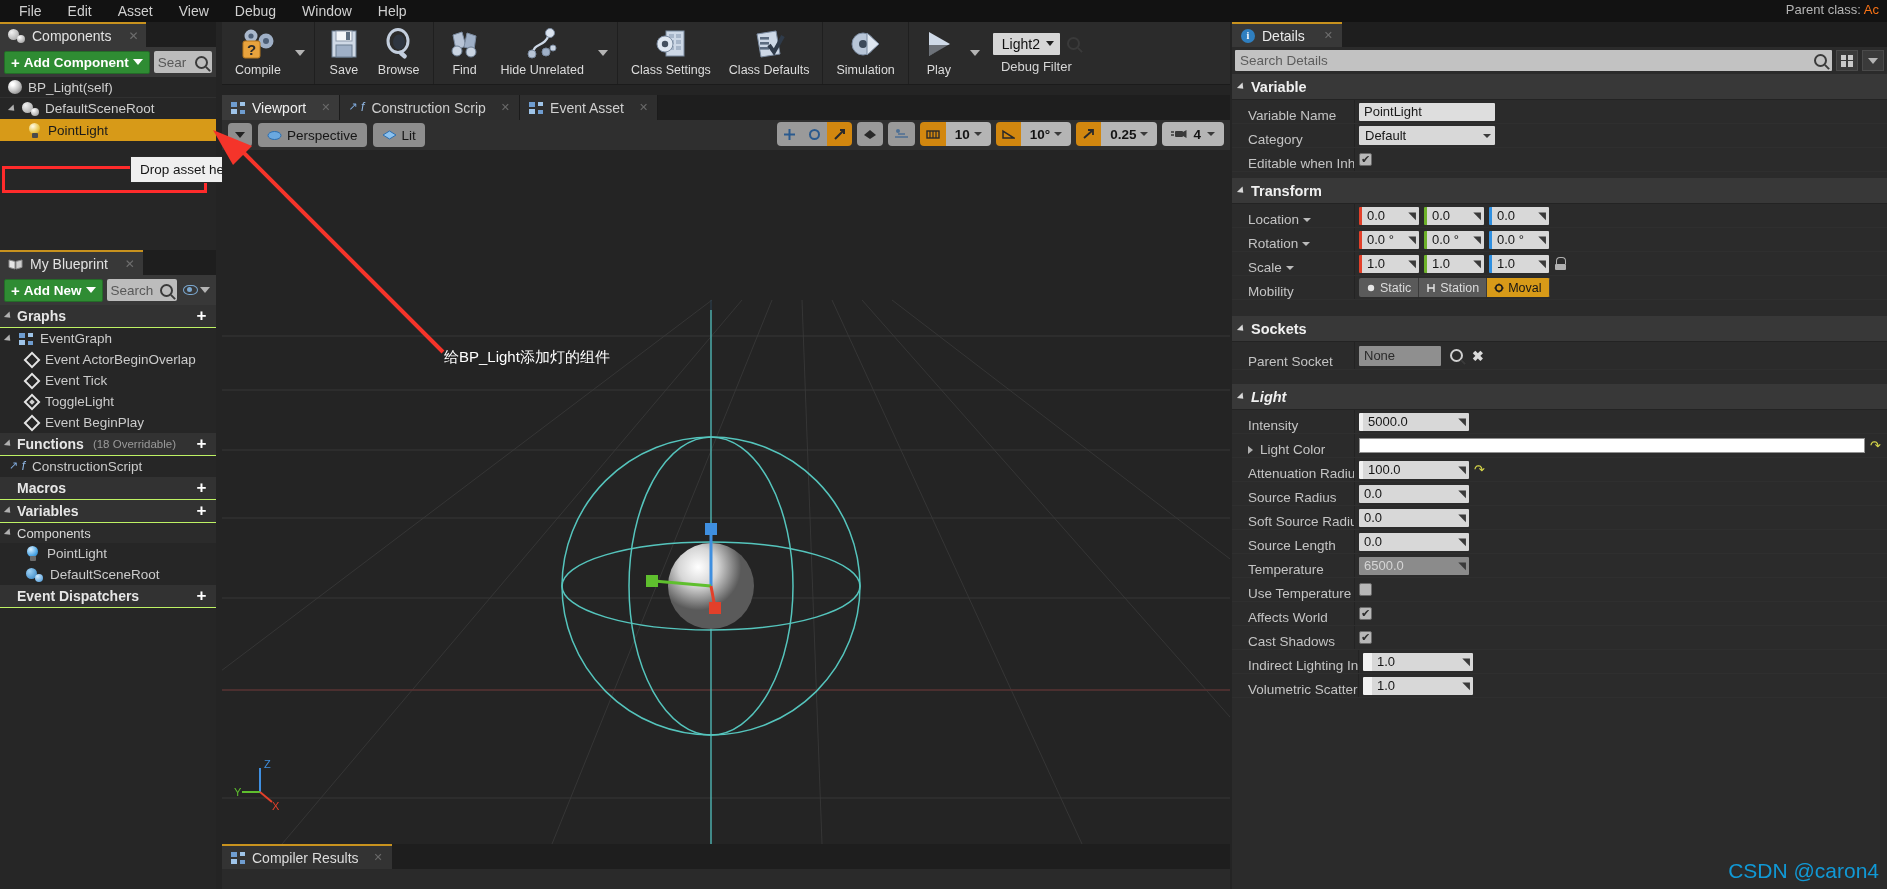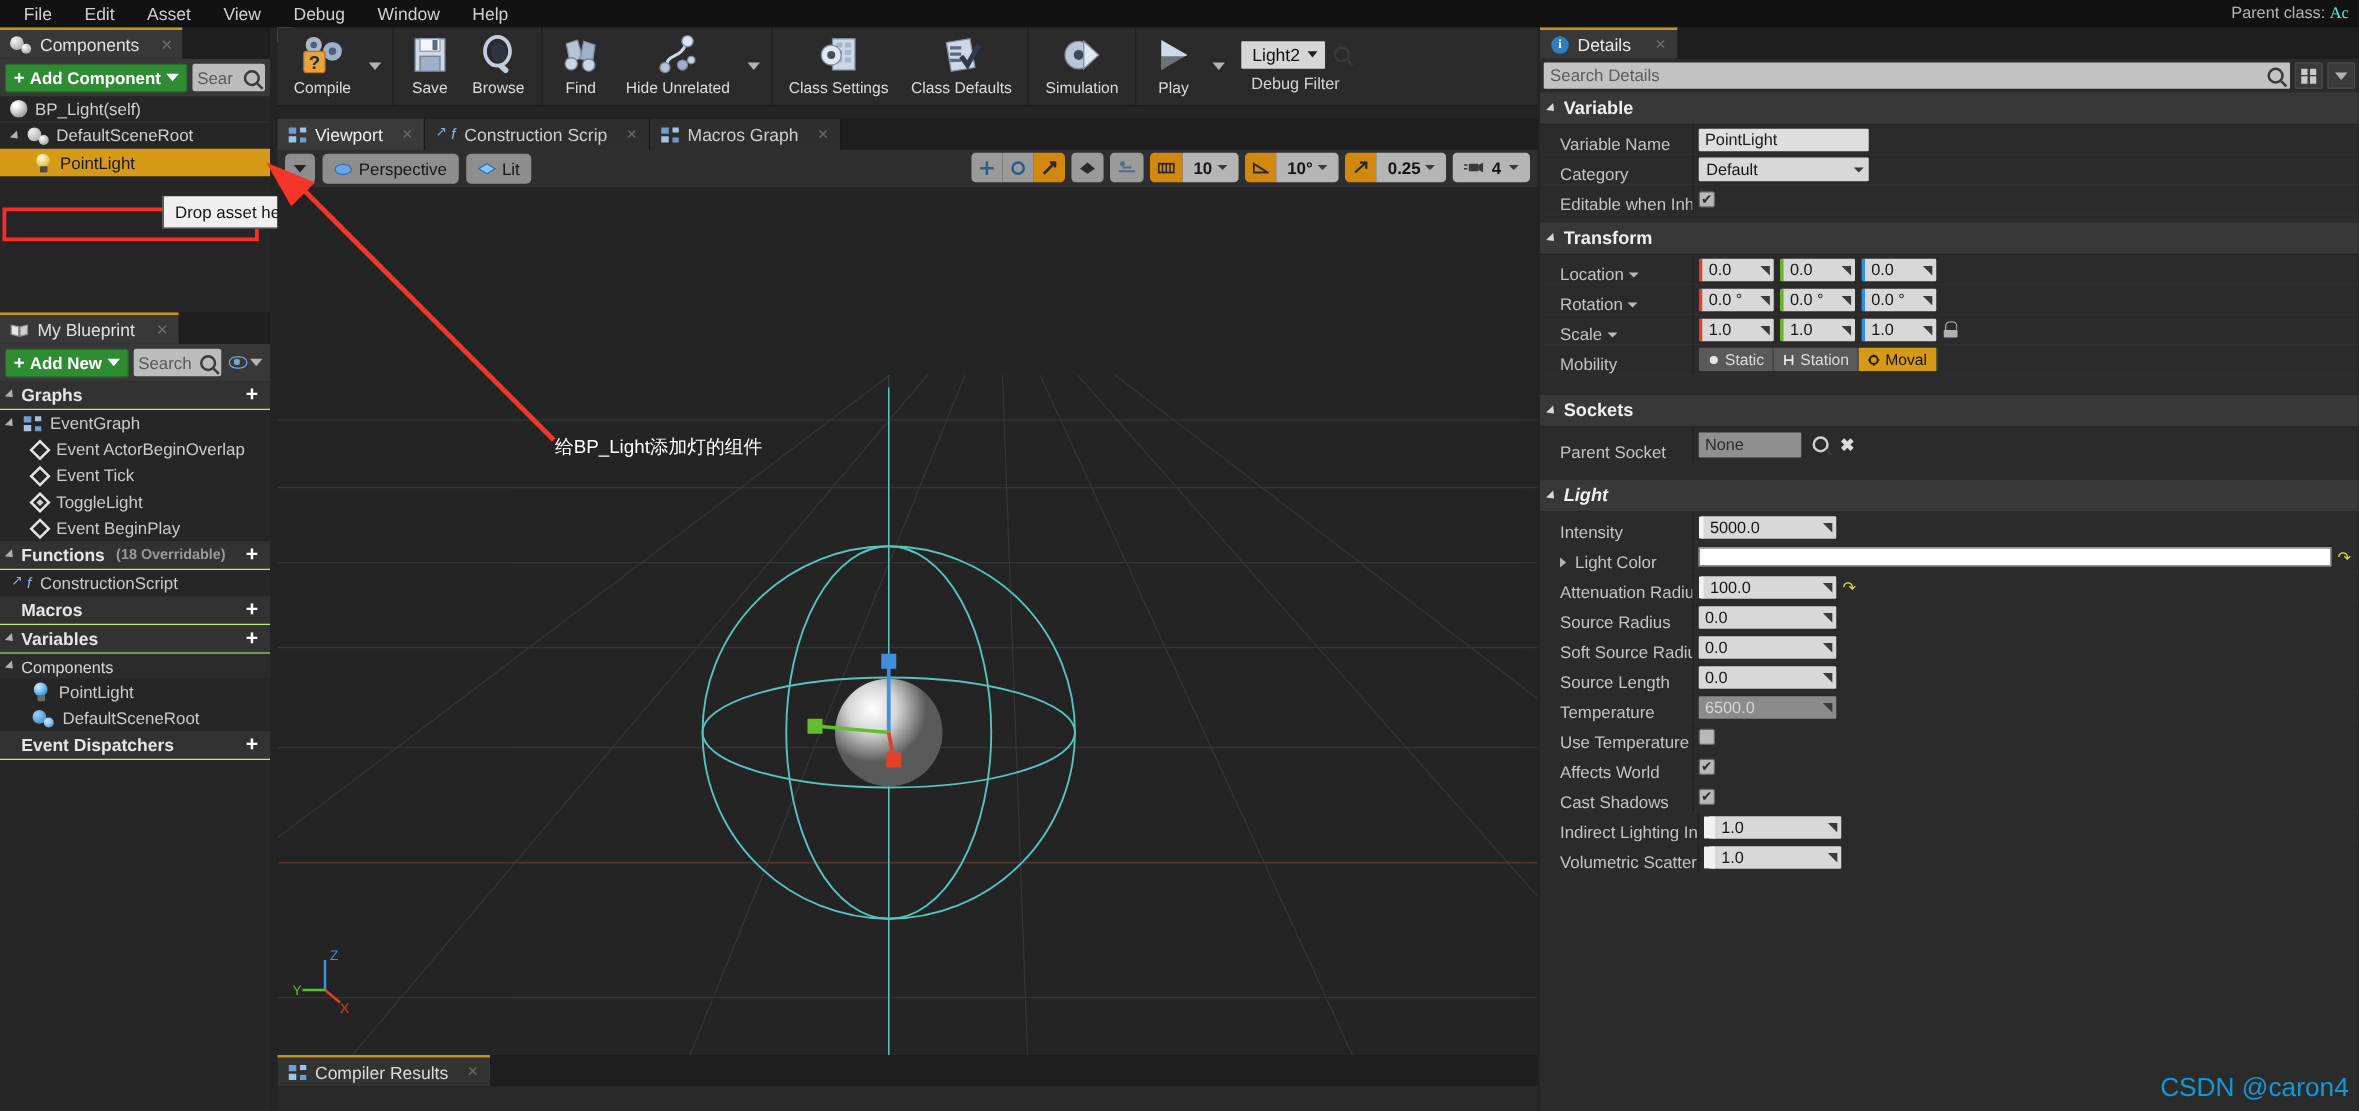--- a/index.html
+++ b/index.html
@@ -9,21 +9,21 @@
     font-family:"Liberation Sans", sans-serif;
     color:#c8c8c8;
     -webkit-font-smoothing:antialiased;
   }
   #app{position:relative;width:1887px;height:889px;background:#242424;}
 
   
   .menubar{position:absolute;left:0;top:0;width:1887px;height:22px;background:#121212;display:flex;align-items:center;padding-left:6px;}
   .menuitem{padding:2px 13px;font-size:14px;color:#d0d0d0;cursor:default;}
   .parentclass{position:absolute;right:8px;top:2px;font-size:13px;color:#b4b4b4;white-space:nowrap;}
-  .parentclass .pcval{color:#5eead4;font-family:Liberation Serif, serif;}
+  .parentclass .pcval{color:#f97316;}
 
   
   .toolbar{position:absolute;left:222px;top:22px;width:1008px;height:63px;background:#2b2b2b;border-bottom:1px solid #1b1b1b;display:flex;align-items:stretch;}
   .tb-corner{position:absolute;left:222px;top:22px;width:0;height:0;border-left:12px solid #c8921e;border-bottom:12px solid transparent;}
   .tbgroup{display:flex;align-items:stretch;border-right:1px solid #1f1f1f;padding:0 4px;}
   .tbgroup:last-child{border-right:none;}
   .tbbtn{display:flex;flex-direction:column;align-items:center;justify-content:flex-start;padding:4px 9px 2px 9px;min-width:44px;cursor:default;border-radius:2px;}
   .tbicon{height:36px;display:flex;align-items:center;justify-content:center;}
   .tblabel{font-size:12.5px;color:#dcdcdc;line-height:14px;margin-top:1px;white-space:nowrap;}
   .tbcaret{display:flex;align-items:center;padding:0 5px;}
@@ -70,21 +70,21 @@
 
   .cmp-sel{background:#d79a18;color:#1a1a1a;}
   .cmp-sel .bulb::after{background:#4a4a4a;}
   .redframe{position:absolute;border:3px solid #ff2b2b;pointer-events:none;}
 
   .tooltip{position:absolute;background:#efefef;color:#151515;border:1px solid #2a2a2a;font-size:13.5px;padding:5px 9px;white-space:nowrap;}
 
   
   .mbp{position:absolute;left:0;top:250px;width:216px;height:639px;background:#262626;}
   .secthdr{height:23px;background:#323232;display:flex;align-items:center;padding:0 6px;font-size:14px;font-weight:bold;color:#e6e6e6;gap:5px;border-bottom:1px solid #bef264;}
-  .secthdr .sub{font-weight:bold;font-size:11.5px;color:#9a9a9a;margin-left:4px;}
+  .secthdr .sub{font-weight:normal;font-size:11.5px;color:#9a9a9a;margin-left:4px;}
   .plusbtn{margin-left:auto;width:17px;height:17px;color:#fff;font-size:17px;line-height:15px;text-align:center;font-weight:bold;}
   .itemrow{height:21px;display:flex;align-items:center;gap:7px;padding-left:14px;font-size:13.5px;color:#cbcbcb;}
   .itemrow.ind2{padding-left:26px;}
   .diamond{width:12px;height:12px;border:2px solid #e4e4e4;transform:rotate(45deg);flex:none;}
   .diamond.inner{position:relative;}
   .diamond.inner::after{content:"";position:absolute;width:4px;height:4px;background:#cfcfcf;left:2px;top:2px;}
   .gicon{width:14px;height:12px;position:relative;flex:none;}
   .gicon s{position:absolute;display:block;background:#6f9dd0;}
   .gicon s:nth-child(1){width:6px;height:5px;left:0;top:0;}
   .gicon s:nth-child(2){width:5px;height:4px;right:0;top:0;background:#9fc4e8;}
@@ -504,21 +504,21 @@
         <span>Construction Scrip</span>
         <span class="x">✕</span>
       </div>
       <div class="vtab">
         <span class="gicon">
             <s></s>
             <s></s>
             <s></s>
             <s></s>
           </span>
-        <span>Macros Graph</span>
+        <span>Event Asset</span>
         <span class="x">✕</span>
       </div>
       <div class="tabstrip-fill"></div>
     </div>
 
     <div class="vptoolbar">
       <div class="vpbtn icononly">
         <span class="caret" style="border-top-color:#222;"></span>
       </div>
       <div class="vpbtn">

